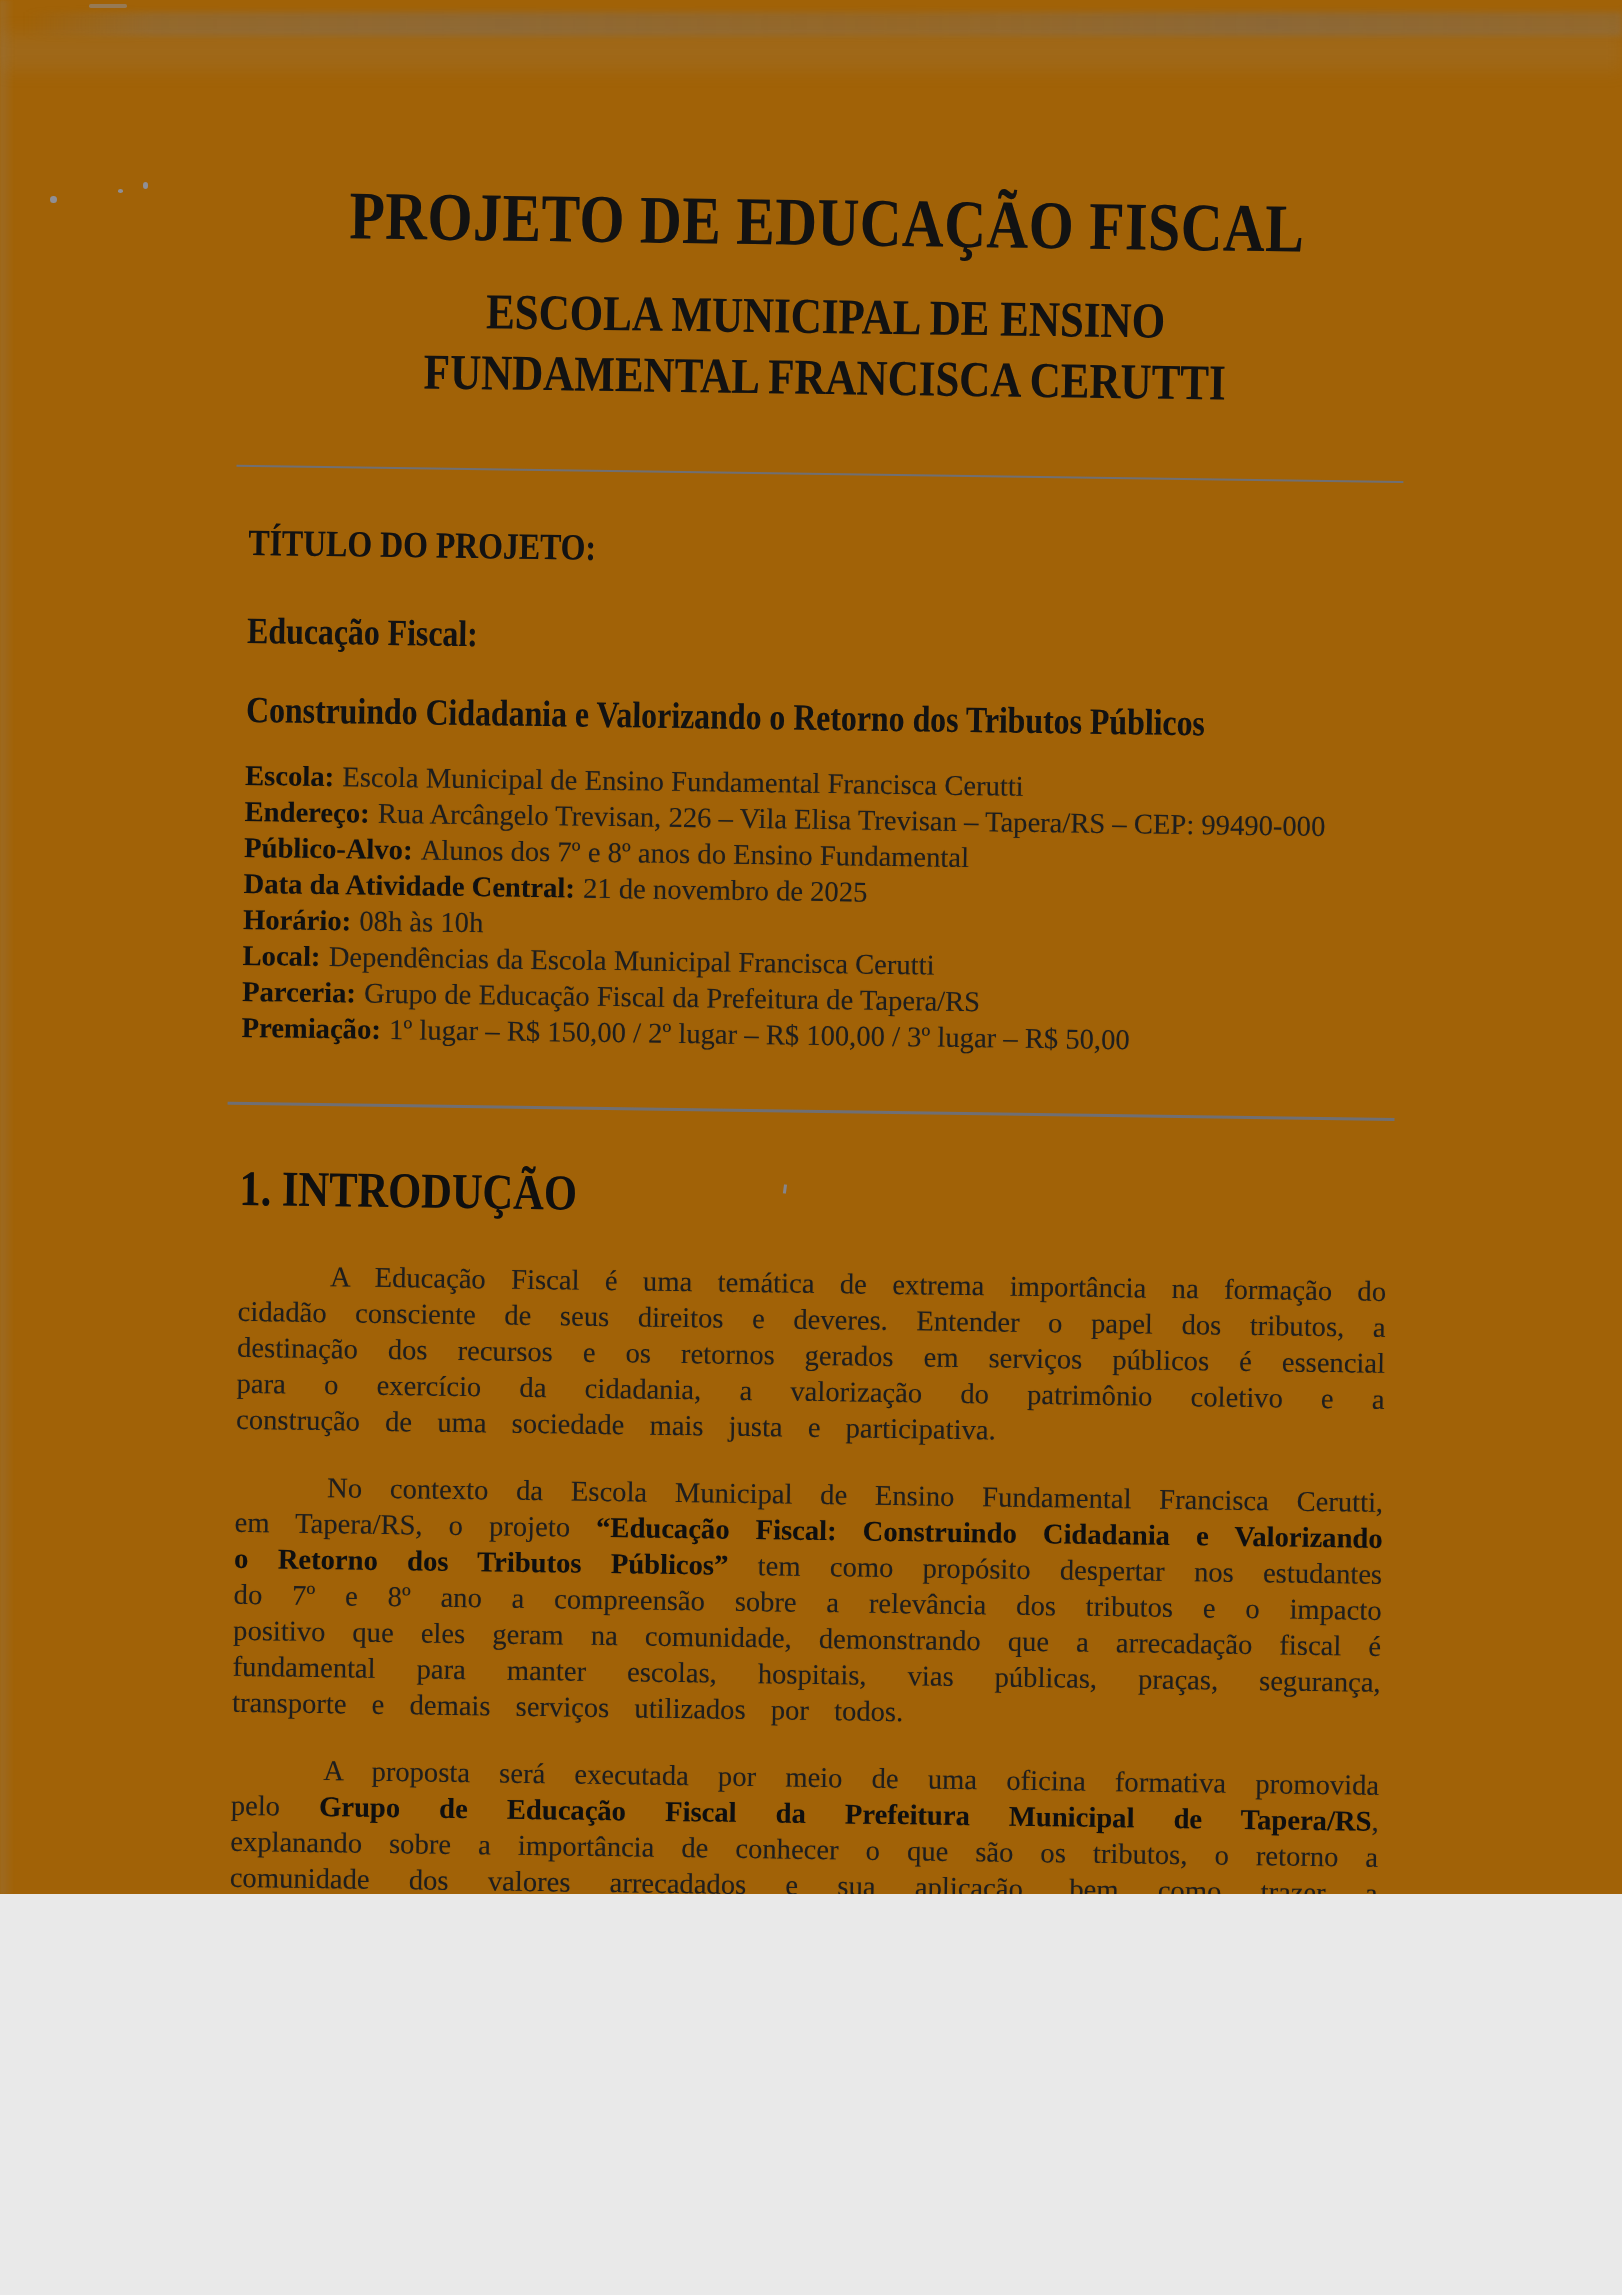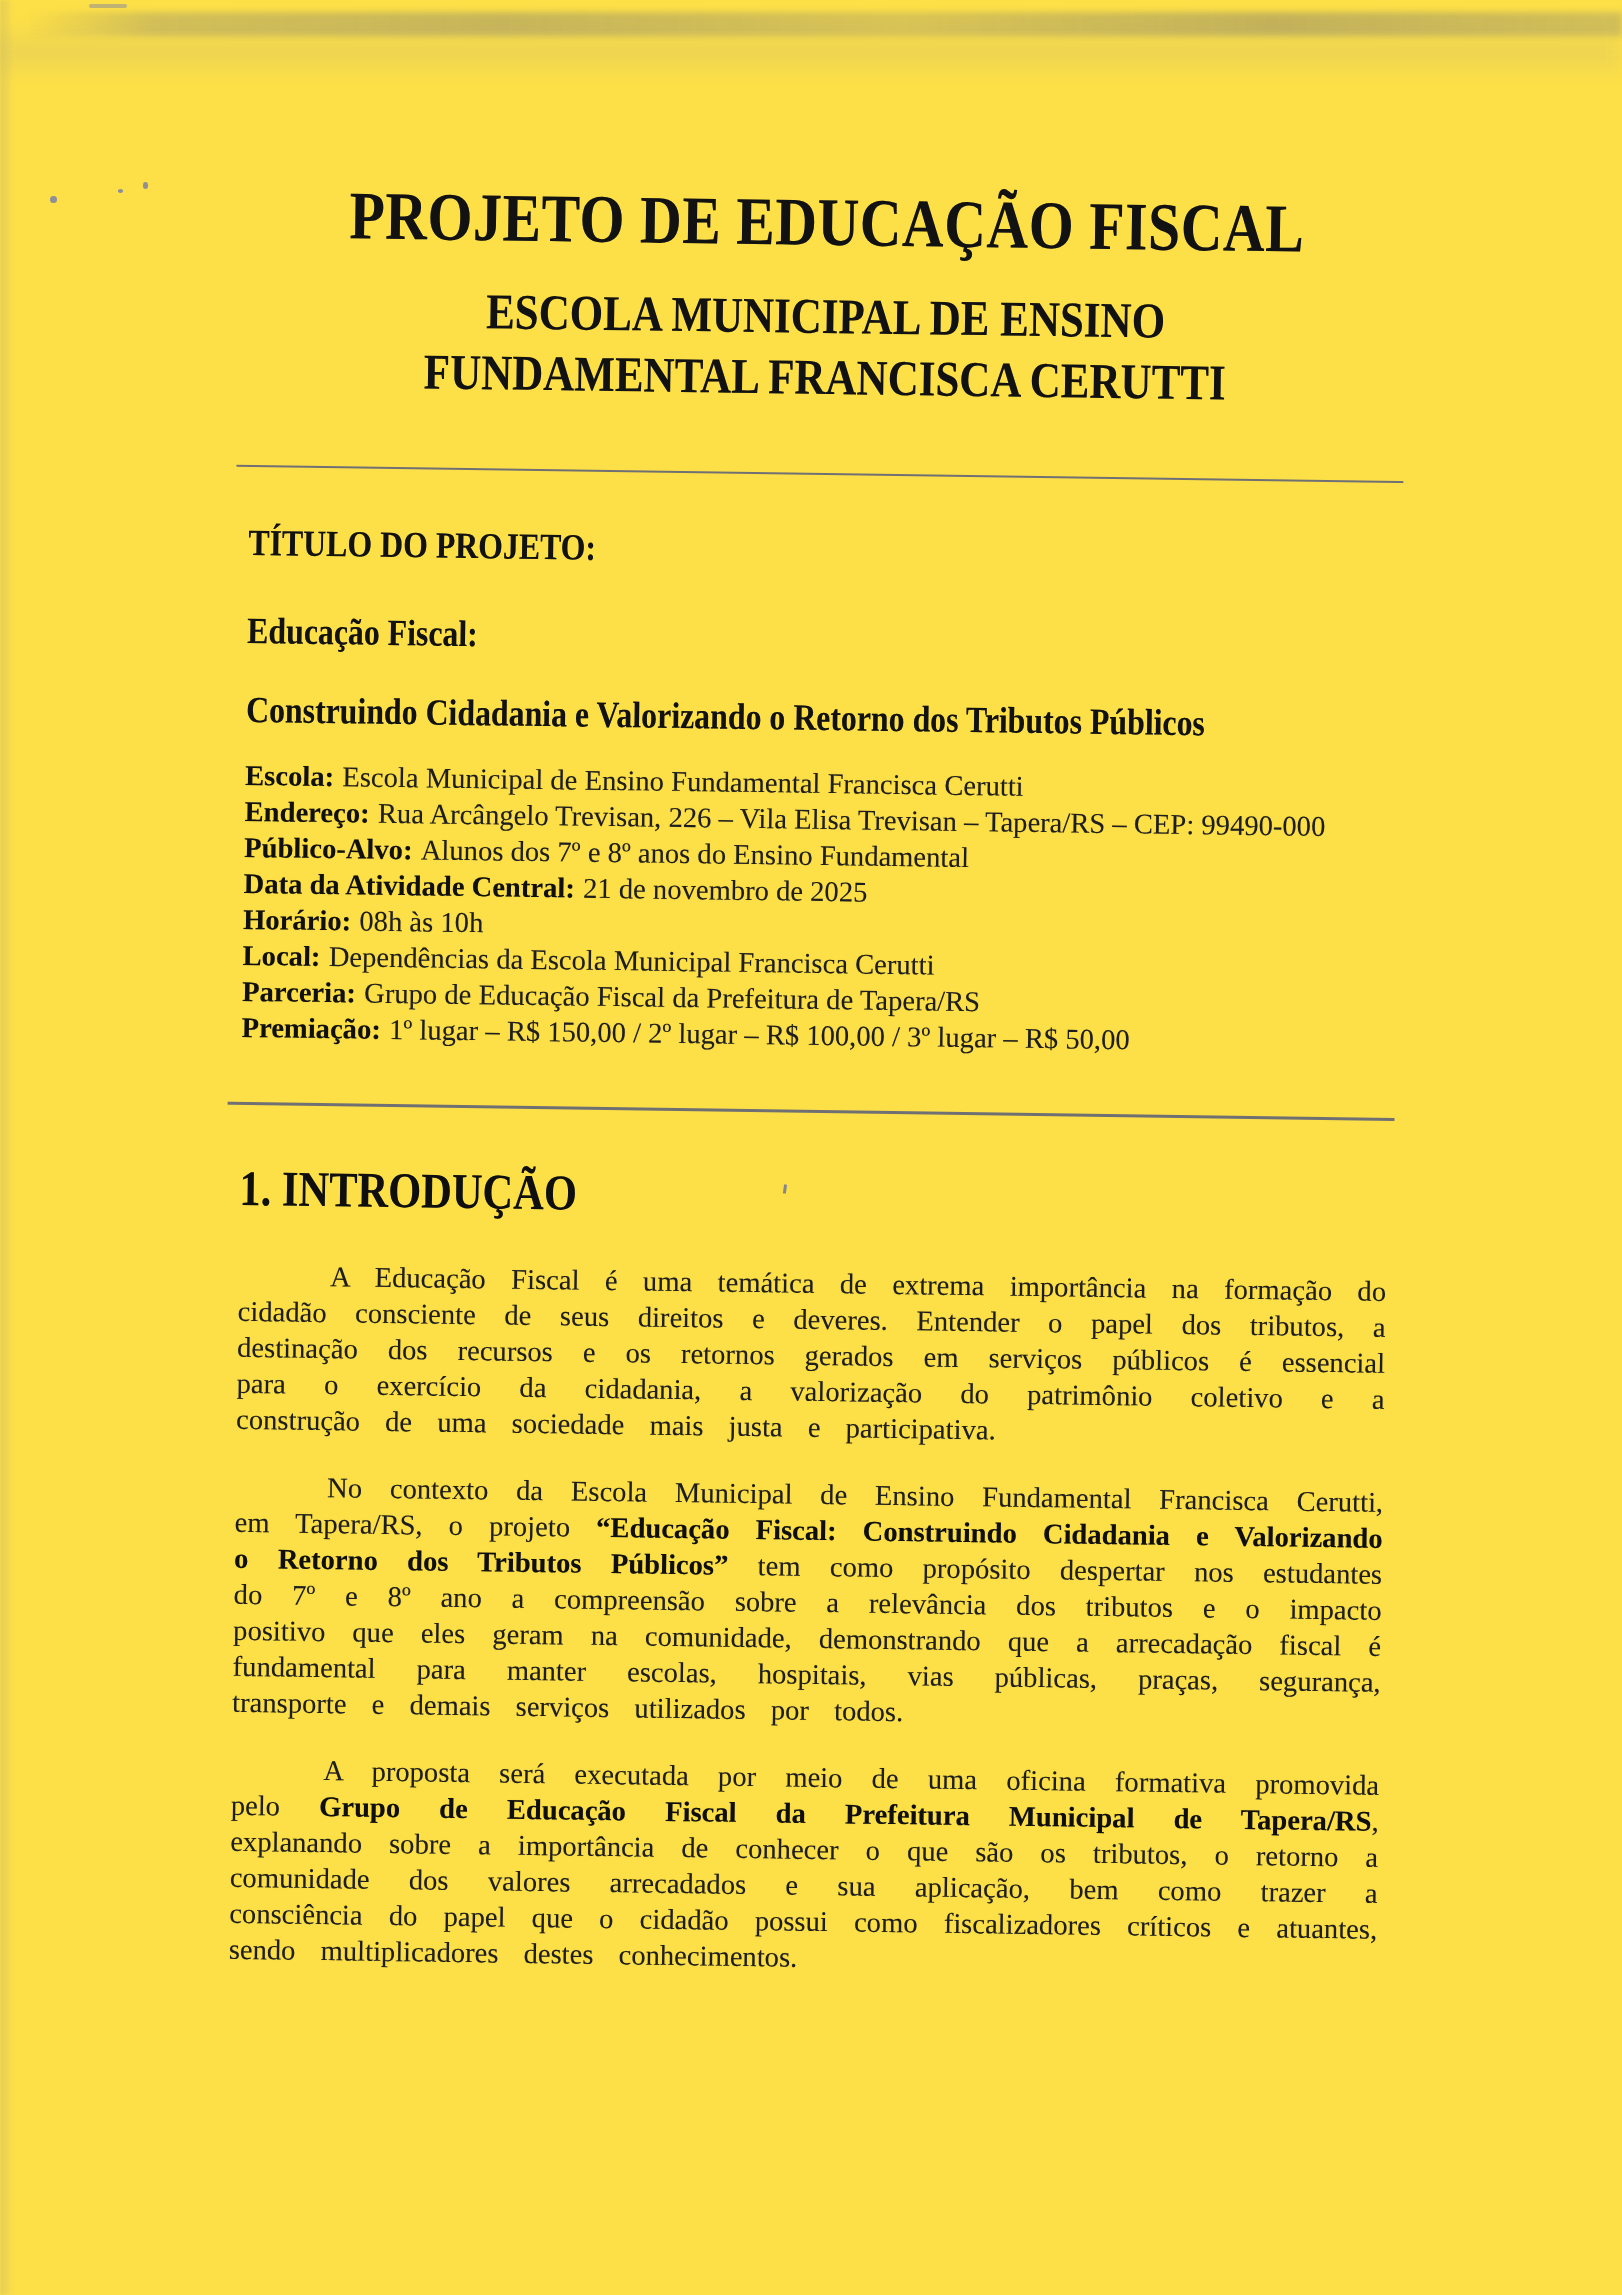--- a/index.html
+++ b/index.html
@@ -1,20 +1,20 @@
 <!DOCTYPE html>
 <html lang="pt-BR" style="font-size:9.5px"><head>
 <meta charset="utf-8">
 <style>
   html,body{margin:0;padding:0;background:#e9e9e9;}
   .page{
     position:relative;
-    width:1623px;height:2295px;
+    width:1623px;height:1894px;
     margin:0 auto;
-    background:#fde047;
+    background:#a16207;
     overflow:hidden;
     font-family:"Liberation Serif","DejaVu Serif",serif;
     color:#1e1e1e;
   }
   
   .band-top{
     position:absolute;left:24px;right:0;top:12px;height:24px;
     background:linear-gradient(90deg,
       rgba(120,120,126,0) 0%,
       rgba(120,120,126,.30) 8%,

